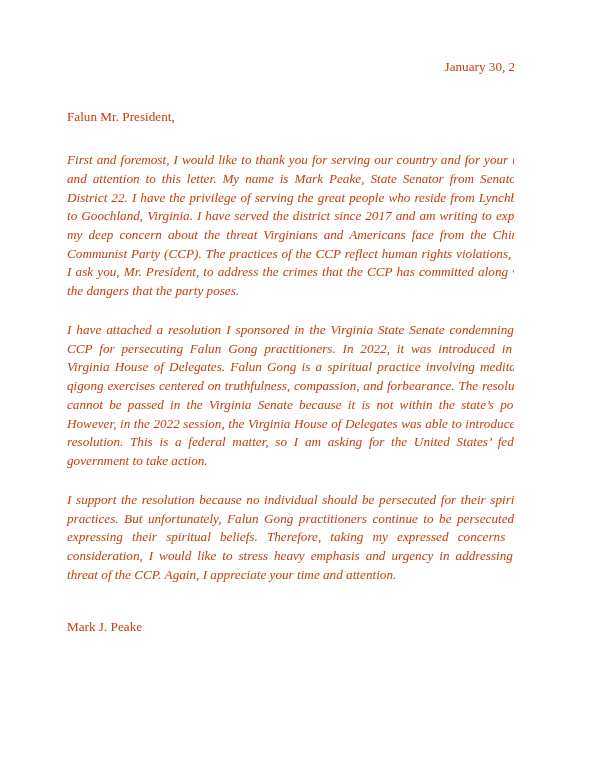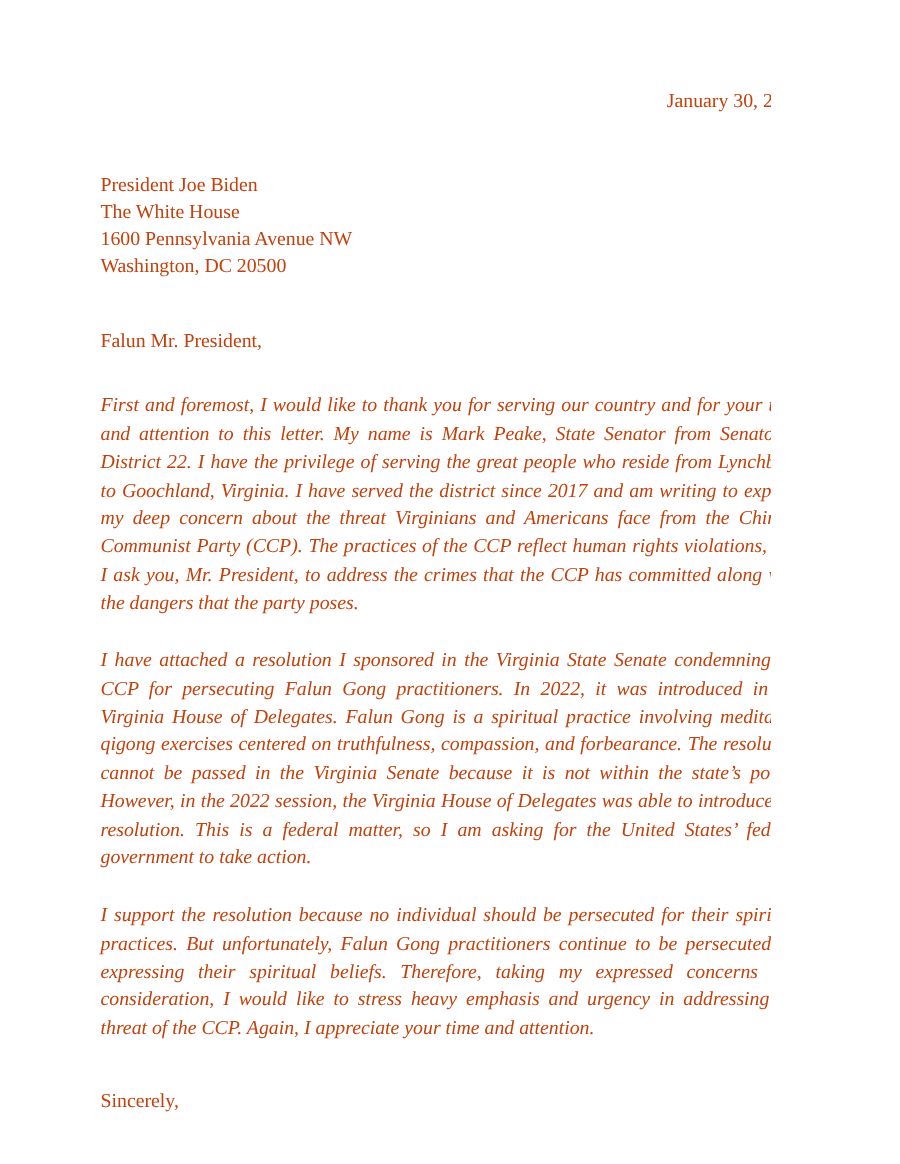--- a/index.html
+++ b/index.html
@@ -64,34 +64,27 @@
   .signature div { white-space: pre; }
 </style>
 </head>
 <body>
 
 <div class="page">
   <div class="content">
 
     <div class="date-line">January 30, 2023</div>
 
-    <div class="recipient">
-      <div>President Joe Biden</div>
-      <div>The White House</div>
-      <div>1600 Pennsylvania Avenue NW</div>
-      <div>Washington, DC 20500</div>
-    </div>
 
     <div class="salutation">Falun Mr. President,</div>
 
     <p class="body-par first">First and foremost, I would like to thank you for serving our country and for your time and attention to this letter. My name is Mark Peake, State Senator from Senatorial District 22. I have the privilege of serving the great people who reside from Lynchburg to Goochland, Virginia. I have served the district since 2017 and am writing to express my deep concern about the threat Virginians and Americans face from the Chinese Communist Party (CCP). The practices of the CCP reflect human rights violations, and I ask you, Mr. President, to address the crimes that the CCP has committed along with the dangers that the party poses.</p>
     <p class="body-par">I have attached a resolution I sponsored in the Virginia State Senate condemning the CCP for persecuting Falun Gong practitioners. In 2022, it was introduced in the Virginia House of Delegates. Falun Gong is a spiritual practice involving meditative qigong exercises centered on truthfulness, compassion, and forbearance. The resolution cannot be passed in the Virginia Senate because it is not within the state’s power. However, in the 2022 session, the Virginia House of Delegates was able to introduce the resolution. This is a federal matter, so I am asking for the United States’ federal government to take action.</p>
     <p class="body-par">I support the resolution because no individual should be persecuted for their spiritual practices. But unfortunately, Falun Gong practitioners continue to be persecuted for expressing their spiritual beliefs. Therefore, taking my expressed concerns into consideration, I would like to stress heavy emphasis and urgency in addressing the threat of the CCP. Again, I appreciate your time and attention.</p>
 
-    <div class="closing">Sincerely,</div>
 
     <div class="signature">
       <div>Mark J. Peake</div>
 
     </div>
 
   </div>
 </div>
 
 </body></html>

